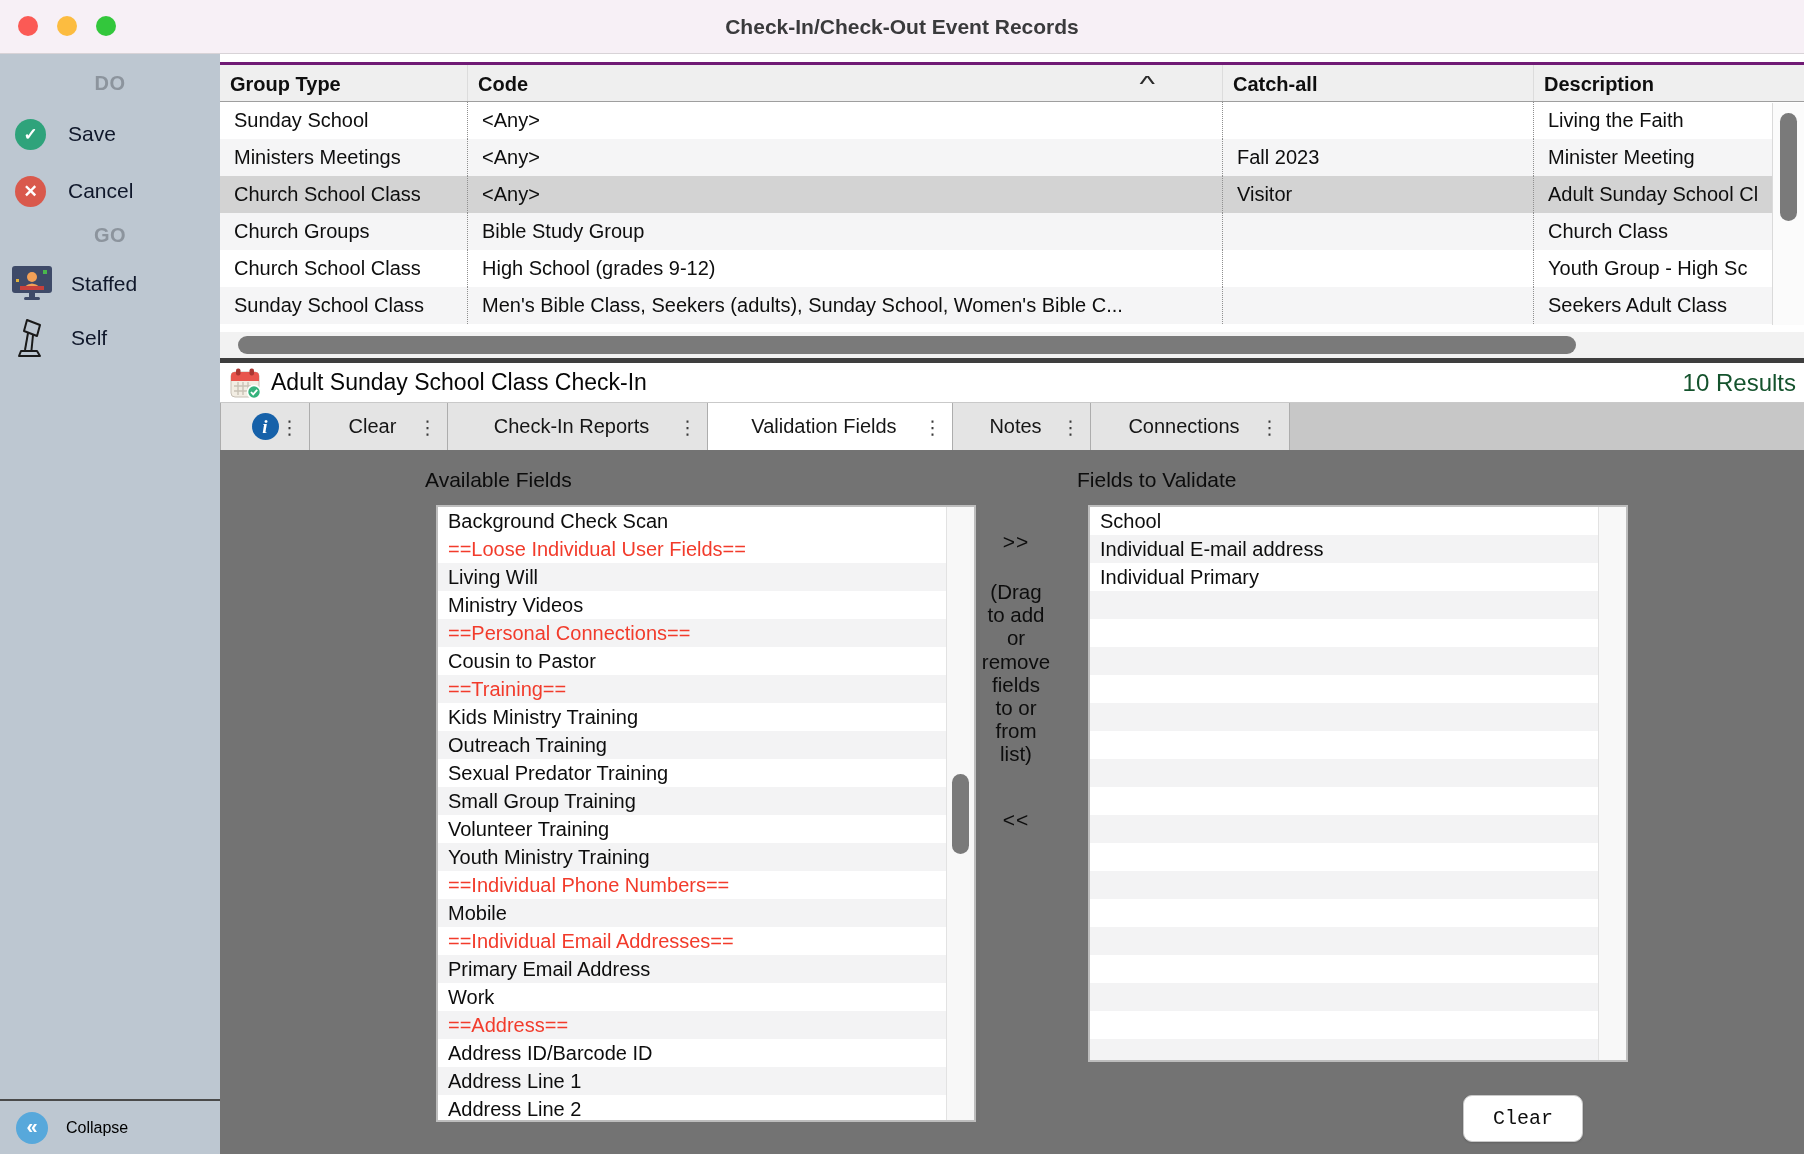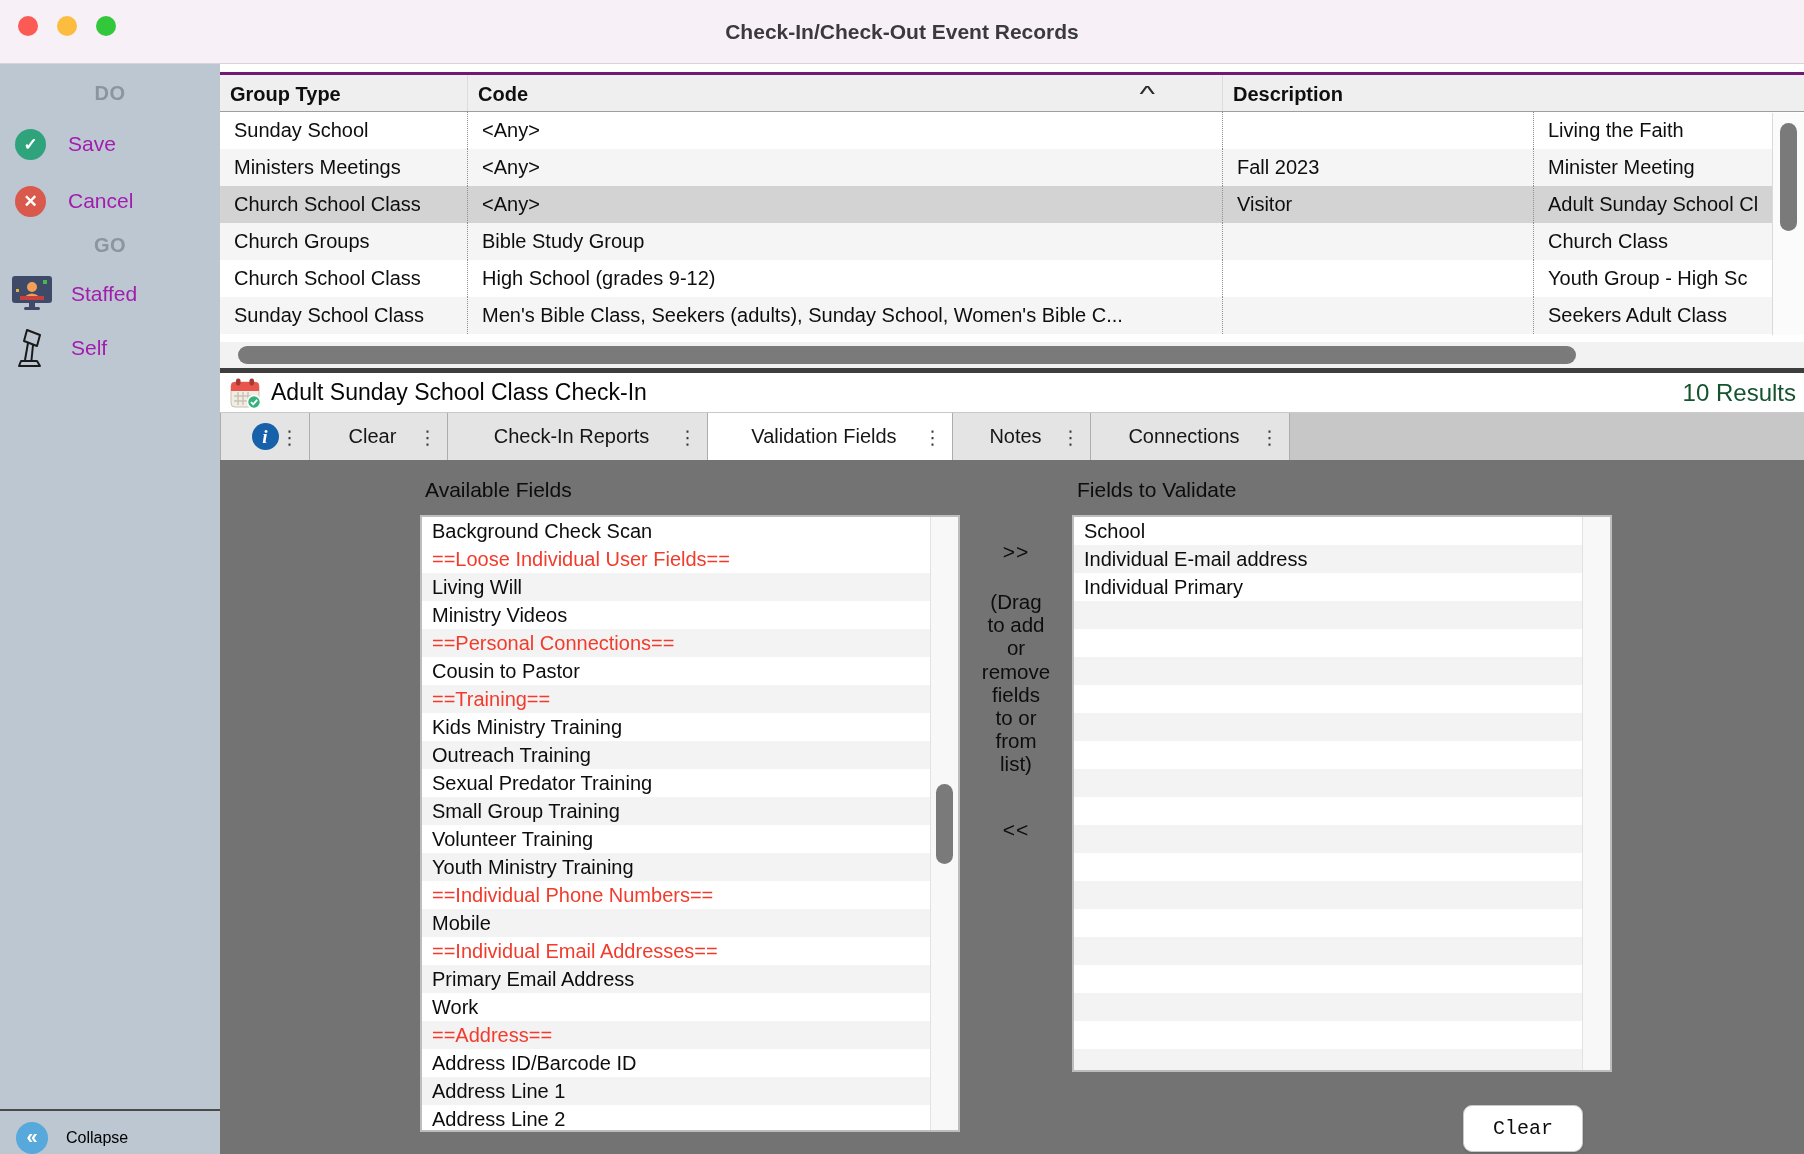--- a/index.html
+++ b/index.html
@@ -1,36 +1,36 @@
 <!DOCTYPE html>
 <html style="--accent_blue: #1661A9; --save_green: #2FA37B; --cancel_red: #D9594C; --collapse_blue: #57A8DB; --list_red: #F23B2B; --selected_row: #D3D3D3;"><head>
 <meta charset="utf-8">
 <style>
   * { box-sizing: border-box; margin: 0; padding: 0; }
   body { font-family: "Liberation Sans", sans-serif; background: #888; }
   .window { position: relative; width: 1804px; height: 1154px; background: #fff; overflow: hidden; }
 
   
-  .titlebar { height: 64px; background: #F7F0F6; border-bottom: 1px solid #D8D3D7;
+  .titlebar { height: 54px; background: #F7F0F6; border-bottom: 1px solid #D8D3D7;
               display: flex; align-items: center; position: relative; }
   .traffic { position: absolute; left: 18px; top: 16px; display: flex; gap: 19px; }
   .dot { width: 20px; height: 20px; border-radius: 50%; }
   .dot.red { background: #FB5A55; } .dot.yellow { background: #FCBC40; } .dot.green { background: #33C73C; }
   .win-title { flex: 1; text-align: center; font-size: 21px; font-weight: bold; color: #3A3A3C; }
 
   
   .app-body { display: flex; height: 1101px; }
   .sidebar { width: 220px; flex: none; background: #BDC7D1; position: relative; }
   .main { flex: 1; position: relative; background: #fff; }
 
   
   .side-label { position: absolute; width: 100%; text-align: center; font-size: 20px;
                 font-weight: bold; color: #8C949D; letter-spacing: 0.5px; }
   .side-item { position: absolute; left: 0; width: 100%; height: 36px; display: flex; align-items: center; cursor: default; }
-  .side-item .txt { font-size: 21px; color: #a21caf; }
+  .side-item .txt { font-size: 21px; color: #0f172a; }
   .circle-ico { width: 31px; height: 31px; border-radius: 50%; display: flex; align-items: center;
                 justify-content: center; color: #fff; font-size: 17px; font-weight: bold; flex: none; }
   .save-ico { background: var(--save_green); margin-left: 15px; margin-right: 22px; }
   .cancel-ico { background: var(--cancel_red); margin-left: 15px; margin-right: 22px; }
   .collapse-row { position: absolute; bottom: 0; left: 0; width: 100%; height: 56px;
                   border-top: 2px solid #4A4A4A; display: flex; align-items: center; }
   .collapse-ico { background: var(--collapse_blue); margin-left: 16px; margin-right: 18px;
                   width: 32px; height: 32px; font-size: 20px; padding-bottom: 3px; }
 
   
@@ -74,21 +74,21 @@
           font-size: 19px; color: #3A3A3A; line-height: 1; }
   .info-circle { width: 27px; height: 27px; border-radius: 50%; background: var(--accent_blue);
                  color: #fff; display: flex; align-items: center; justify-content: center;
                  font-family: "Liberation Serif", serif; font-weight: bold; font-style: italic; font-size: 19px; }
 
   
   .content { position: relative; height: 706px; background: #737373; }
   .panel-label { position: absolute; top: 18px; font-size: 21px; color: #0C0C0C; }
   #available-label { left: 205px; }
   #validate-label { left: 857px; }
-  .listbox { position: absolute; top: 55px; background: #fff; border: 2px solid #BDBDBD; overflow: hidden; }
+  .listbox { position: absolute; top: 55px; background: #fff; border: 2px solid #BDBDBD; overflow: hidden; margin-left: 16px; }
   #available-list { left: 200px; width: 540px; height: 617px; }
   #validate-list { left: 852px; width: 540px; height: 557px; }
   .list-rows { position: absolute; left: 0; top: 0; right: 28px; bottom: 0; overflow: hidden; }
   .list-item { height: 28px; line-height: 28px; font-size: 20px; color: #0D0D0D;
                padding-left: 10px; white-space: nowrap; overflow: hidden; background: #fff; }
   .list-item.alt { background: #F3F3F4; }
   .list-item.head { color: var(--list_red); }
   .gutter { position: absolute; right: 0; top: 0; bottom: 0; width: 28px; background: #F8F8F8;
             border-left: 1px solid #E2E2E2; }
   .l-thumb { position: absolute; right: 5px; top: 267px; width: 17px; height: 80px;
@@ -166,20 +166,21 @@
         <span class="txt">Collapse</span>
       </div>
     </div>
 
     <div class="main">
 
       <div class="table-wrap">
         <div class="t-header">
           <div class="hcell">Group Type</div>
           <div class="hcell"><span>Code</span><span class="sort">^</span></div>
+          <div class="hcell">Catch-all</div>
           <div class="hcell">Description</div>
         </div>
         <div class="t-rows">
             <div class="t-row">
               <div class="cell">Sunday School</div>
               <div class="cell">&lt;Any&gt;</div>
               <div class="cell"></div>
               <div class="cell">Living the Faith</div>
             </div>
             <div class="t-row striped">

